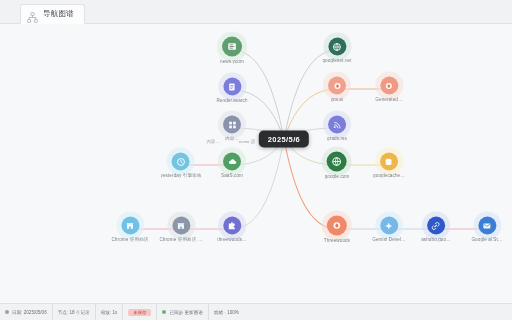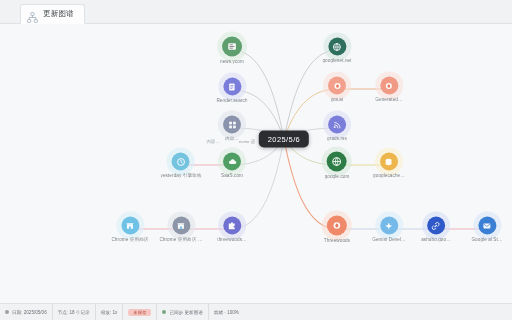--- a/index.html
+++ b/index.html
@@ -98,21 +98,21 @@
     overflow: hidden;
   }
 
   
   .center-pill {
     position: absolute;
     transform: translate(-50%, -50%);
     background: #2b2d31;
     color: #ffffff;
     font-size: 7.5px;
-    font-weight: normal;
+    font-weight: bold;
     letter-spacing: .4px;
     padding: 4px 9px;
     border-radius: 5px;
     box-shadow: 0 1px 4px rgba(0,0,0,.3);
     z-index: 40;
     white-space: nowrap;
     cursor: pointer;
   }
 
   
@@ -164,21 +164,21 @@
   <div class="titlebar">
     <div class="tab">
       <span class="tab-icon">
         <svg viewBox="0 0 16 16" width="11" height="11">
           <rect x="5.5" y="1" width="5" height="4" rx="1" fill="none" stroke="#7a8c9e" stroke-width="1.1"></rect>
           <rect x="0.8" y="11" width="4.6" height="4" rx="1" fill="none" stroke="#7a8c9e" stroke-width="1.1"></rect>
           <rect x="10.6" y="11" width="4.6" height="4" rx="1" fill="none" stroke="#7a8c9e" stroke-width="1.1"></rect>
           <path d="M8 5.2V8M3.1 11V8h9.8v3" fill="none" stroke="#7a8c9e" stroke-width="1.1"></path>
         </svg>
       </span>
-      <span class="tab-label">更新图谱</span>
+      <span class="tab-label">导航图谱</span>
     </div>
   </div>
 
   <div class="canvas-wrap">
     <svg class="edges" viewBox="0 0 512 279" preserveAspectRatio="none" id="edges-svg">
         <path d="M232,26 C260.6,26 274.64,66.05 284,115" fill="none" stroke="#b9bdc2" stroke-width="0.7" stroke-linecap="round"></path>
         <path d="M232,66 C260.6,66 274.64,88.05 284,115" fill="none" stroke="#b9bdc2" stroke-width="0.7" stroke-linecap="round"></path>
         <path d="M232,104 C260.6,104 274.64,108.95 284,115" fill="none" stroke="#c6c9ce" stroke-width="0.7" stroke-linecap="round"></path>
         <path d="M181,141 L232,141" fill="none" stroke="#f0b3c0" stroke-width="1.1" stroke-linecap="round"></path>
         <path d="M232,141 C260.6,141 274.64,129.3 284,115" fill="none" stroke="#c6c9ce" stroke-width="0.7" stroke-linecap="round"></path>

